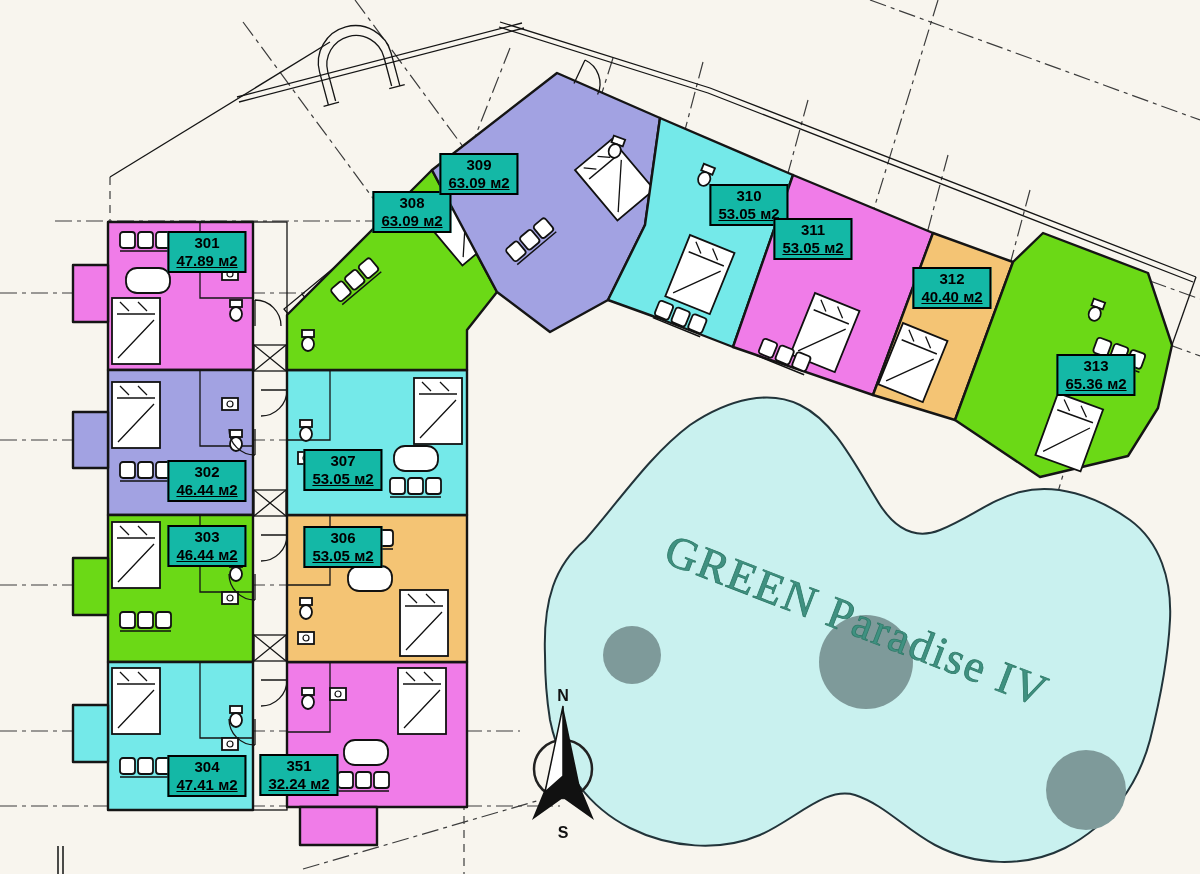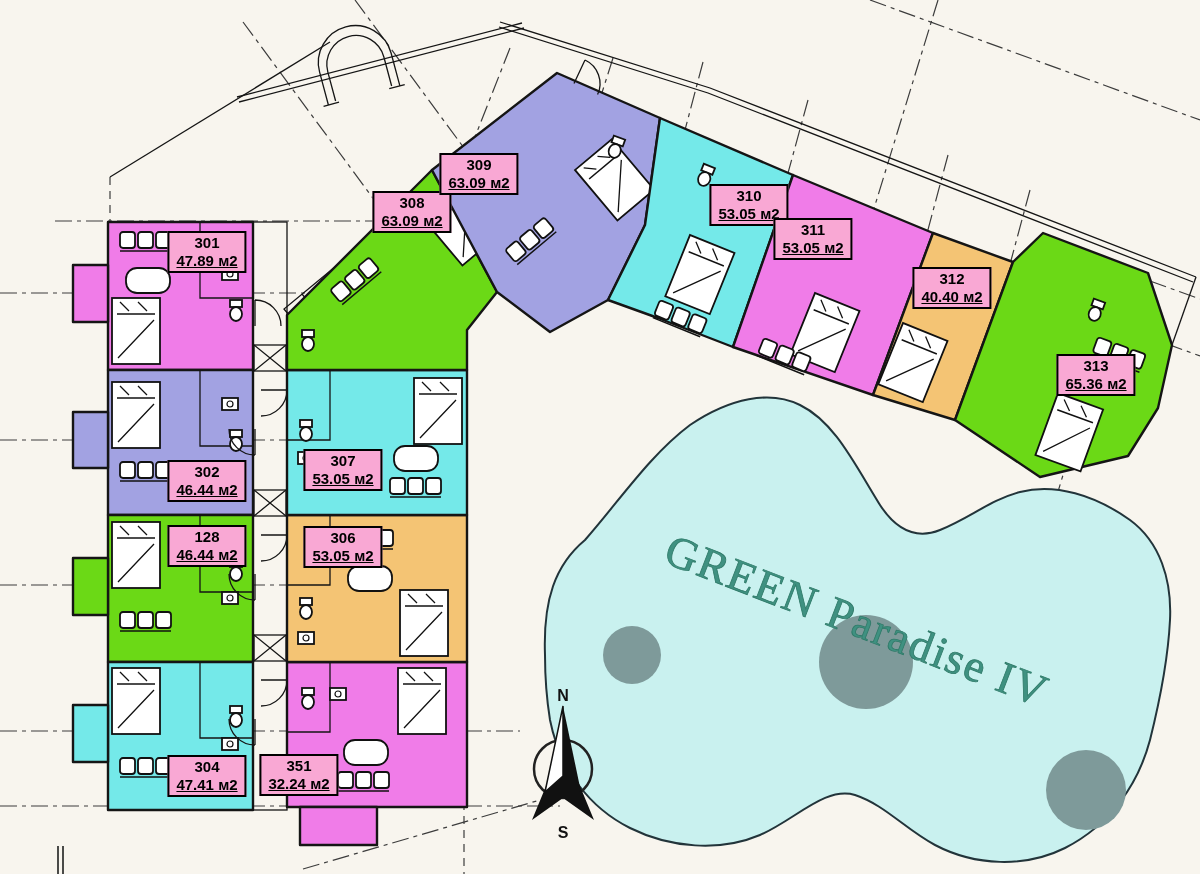--- a/index.html
+++ b/index.html
@@ -1,18 +1,18 @@
 <!DOCTYPE html>
 <html><head>
 <meta charset="utf-8">
 <style>
   html,body{margin:0;padding:0;}
   #plan{position:relative;width:1200px;height:874px;overflow:hidden;background:#f8f5ee;}
   #plan svg{position:absolute;left:0;top:0;}
-  .label{position:absolute;transform:translate(-50%,-50%);background:#f9a8d4;border:2px solid #000;
+  .label{position:absolute;transform:translate(-50%,-50%);background:#14b8a6;border:2px solid #000;
          font:bold 14px/1.2 "Liberation Sans",sans-serif;text-align:center;
          padding:1px 7px;white-space:nowrap;z-index:5;}
   .label .num{display:block;font-size:15px;}
   .label .ar{display:block;font-size:15px;text-decoration:underline;}
   .wall{stroke:#151515;stroke-width:2.4;stroke-linejoin:round;}
   .thin{stroke:#151515;stroke-width:1.3;fill:none;}
   .dd{stroke:#3c3c3c;stroke-width:1.2;fill:none;stroke-dasharray:17 5 4 5;}
   .dsh{stroke:#3c3c3c;stroke-width:1.2;fill:none;stroke-dasharray:8 6;}
   .furn{fill:#fff;stroke:#111;stroke-width:1.8;}
 </style>
@@ -271,21 +271,21 @@
 
   <div class="label" style="left:207px;top:252px">
       <span class="num">301</span>
       <span class="ar">47.89 м2</span>
     </div>
   <div class="label" style="left:207px;top:481px">
       <span class="num">302</span>
       <span class="ar">46.44 м2</span>
     </div>
   <div class="label" style="left:207px;top:546px">
-      <span class="num">128</span>
+      <span class="num">303</span>
       <span class="ar">46.44 м2</span>
     </div>
   <div class="label" style="left:207px;top:776px">
       <span class="num">304</span>
       <span class="ar">47.41 м2</span>
     </div>
   <div class="label" style="left:299px;top:775px">
       <span class="num">351</span>
       <span class="ar">32.24 м2</span>
     </div>

